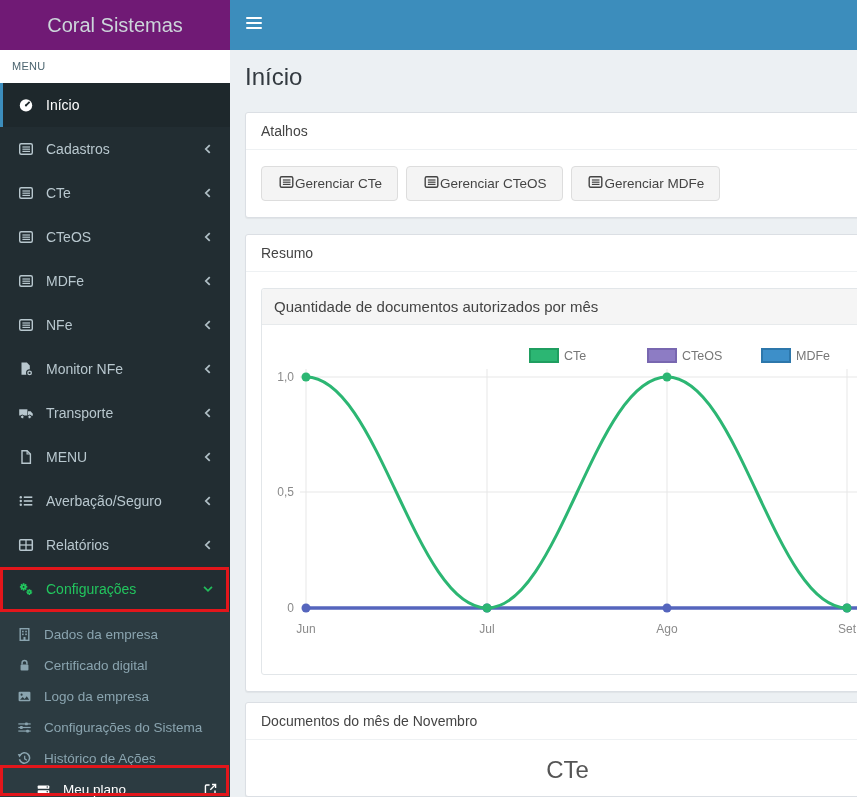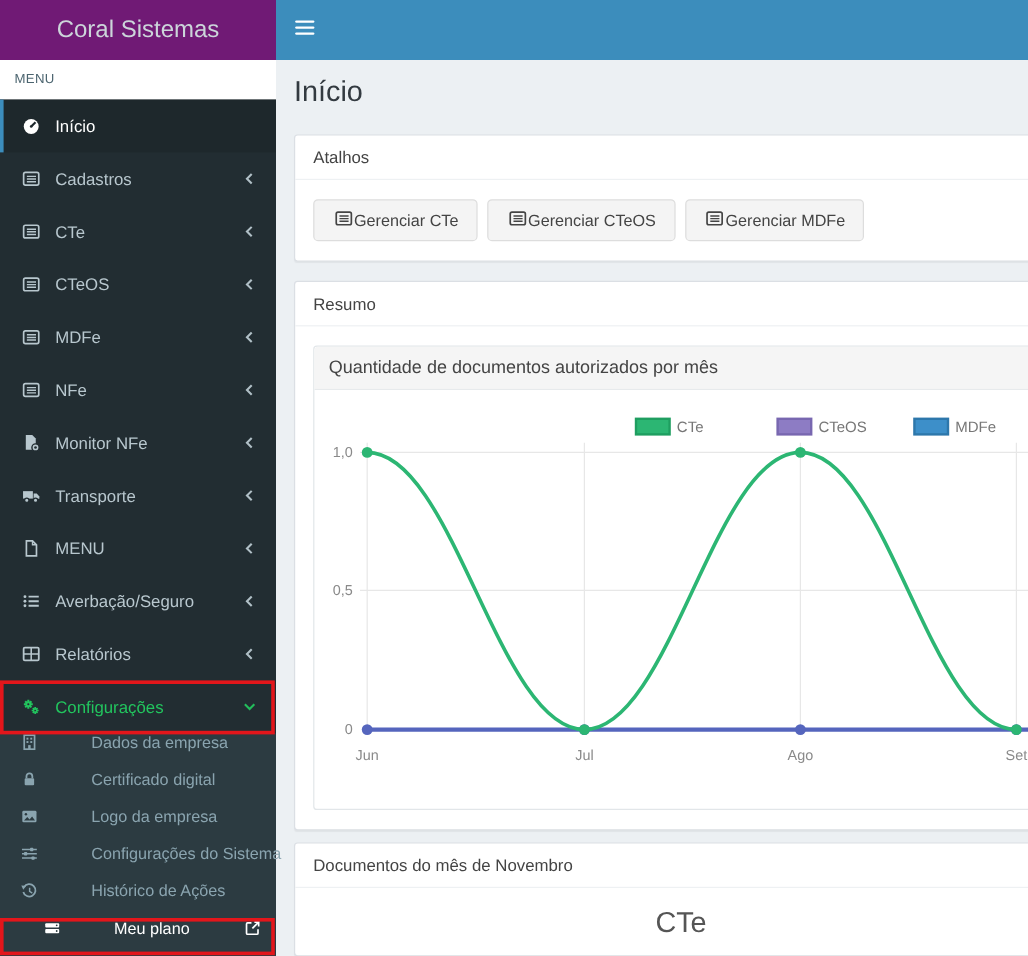--- a/index.html
+++ b/index.html
@@ -13,21 +13,21 @@
   .brand{height:50px;line-height:50px;text-align:center;color:#ccd5da;font-size:20px;background:#701a75;}
   .menu-header{background:#ffffff;color:#4b646f;font-size:11px;padding:10px 12px;line-height:13px;letter-spacing:.3px;}
   .nav-item{height:44px;display:flex;align-items:center;color:#b8c7ce;font-size:14px;
     padding:0 15px 0 15px;border-left:3px solid transparent;cursor:pointer;position:relative;}
   .nav-item .mi{width:21px;height:16px;margin-right:7px;display:inline-flex;align-items:center;flex:none;}
   .nav-item .lbl{flex:1;white-space:nowrap;overflow:hidden;}
   .nav-item .arrow{width:14px;height:14px;flex:none;opacity:.95;}
   .nav-item.active{background:#1e282c;color:#fff;border-left-color:#3c8dbc;}
   .nav-item.open{color:#22c55e;}
   .submenu{background:#2c3b41;}
-  .sub-item{height:31px;display:flex;align-items:flex-start;color:#8aa4af;font-size:13.5px;padding:0 12px 0 17px;cursor:pointer;gap:32px;}
+  .sub-item{height:31px;display:flex;align-items:flex-end;color:#8aa4af;font-size:13.5px;padding:0 12px 0 17px;cursor:pointer;}
   .sub-item .mi{width:20px;height:15px;margin-right:7px;display:inline-flex;align-items:center;flex:none;}
   .sub-item .lbl{flex:1;white-space:nowrap;}
   .sub-item.current{color:#fff;padding-left:36px;}
   .mi svg,.arrow svg,.ext svg{display:block;}
   .ext{width:15px;height:15px;flex:none;color:#fff;}
   
   .hl{position:absolute;left:0;width:229px;border:3px solid #e3161b;box-sizing:border-box;z-index:30;pointer-events:none;}
   .hl1{top:567px;height:45px;}
   .hl2{top:765px;height:31px;}
   

